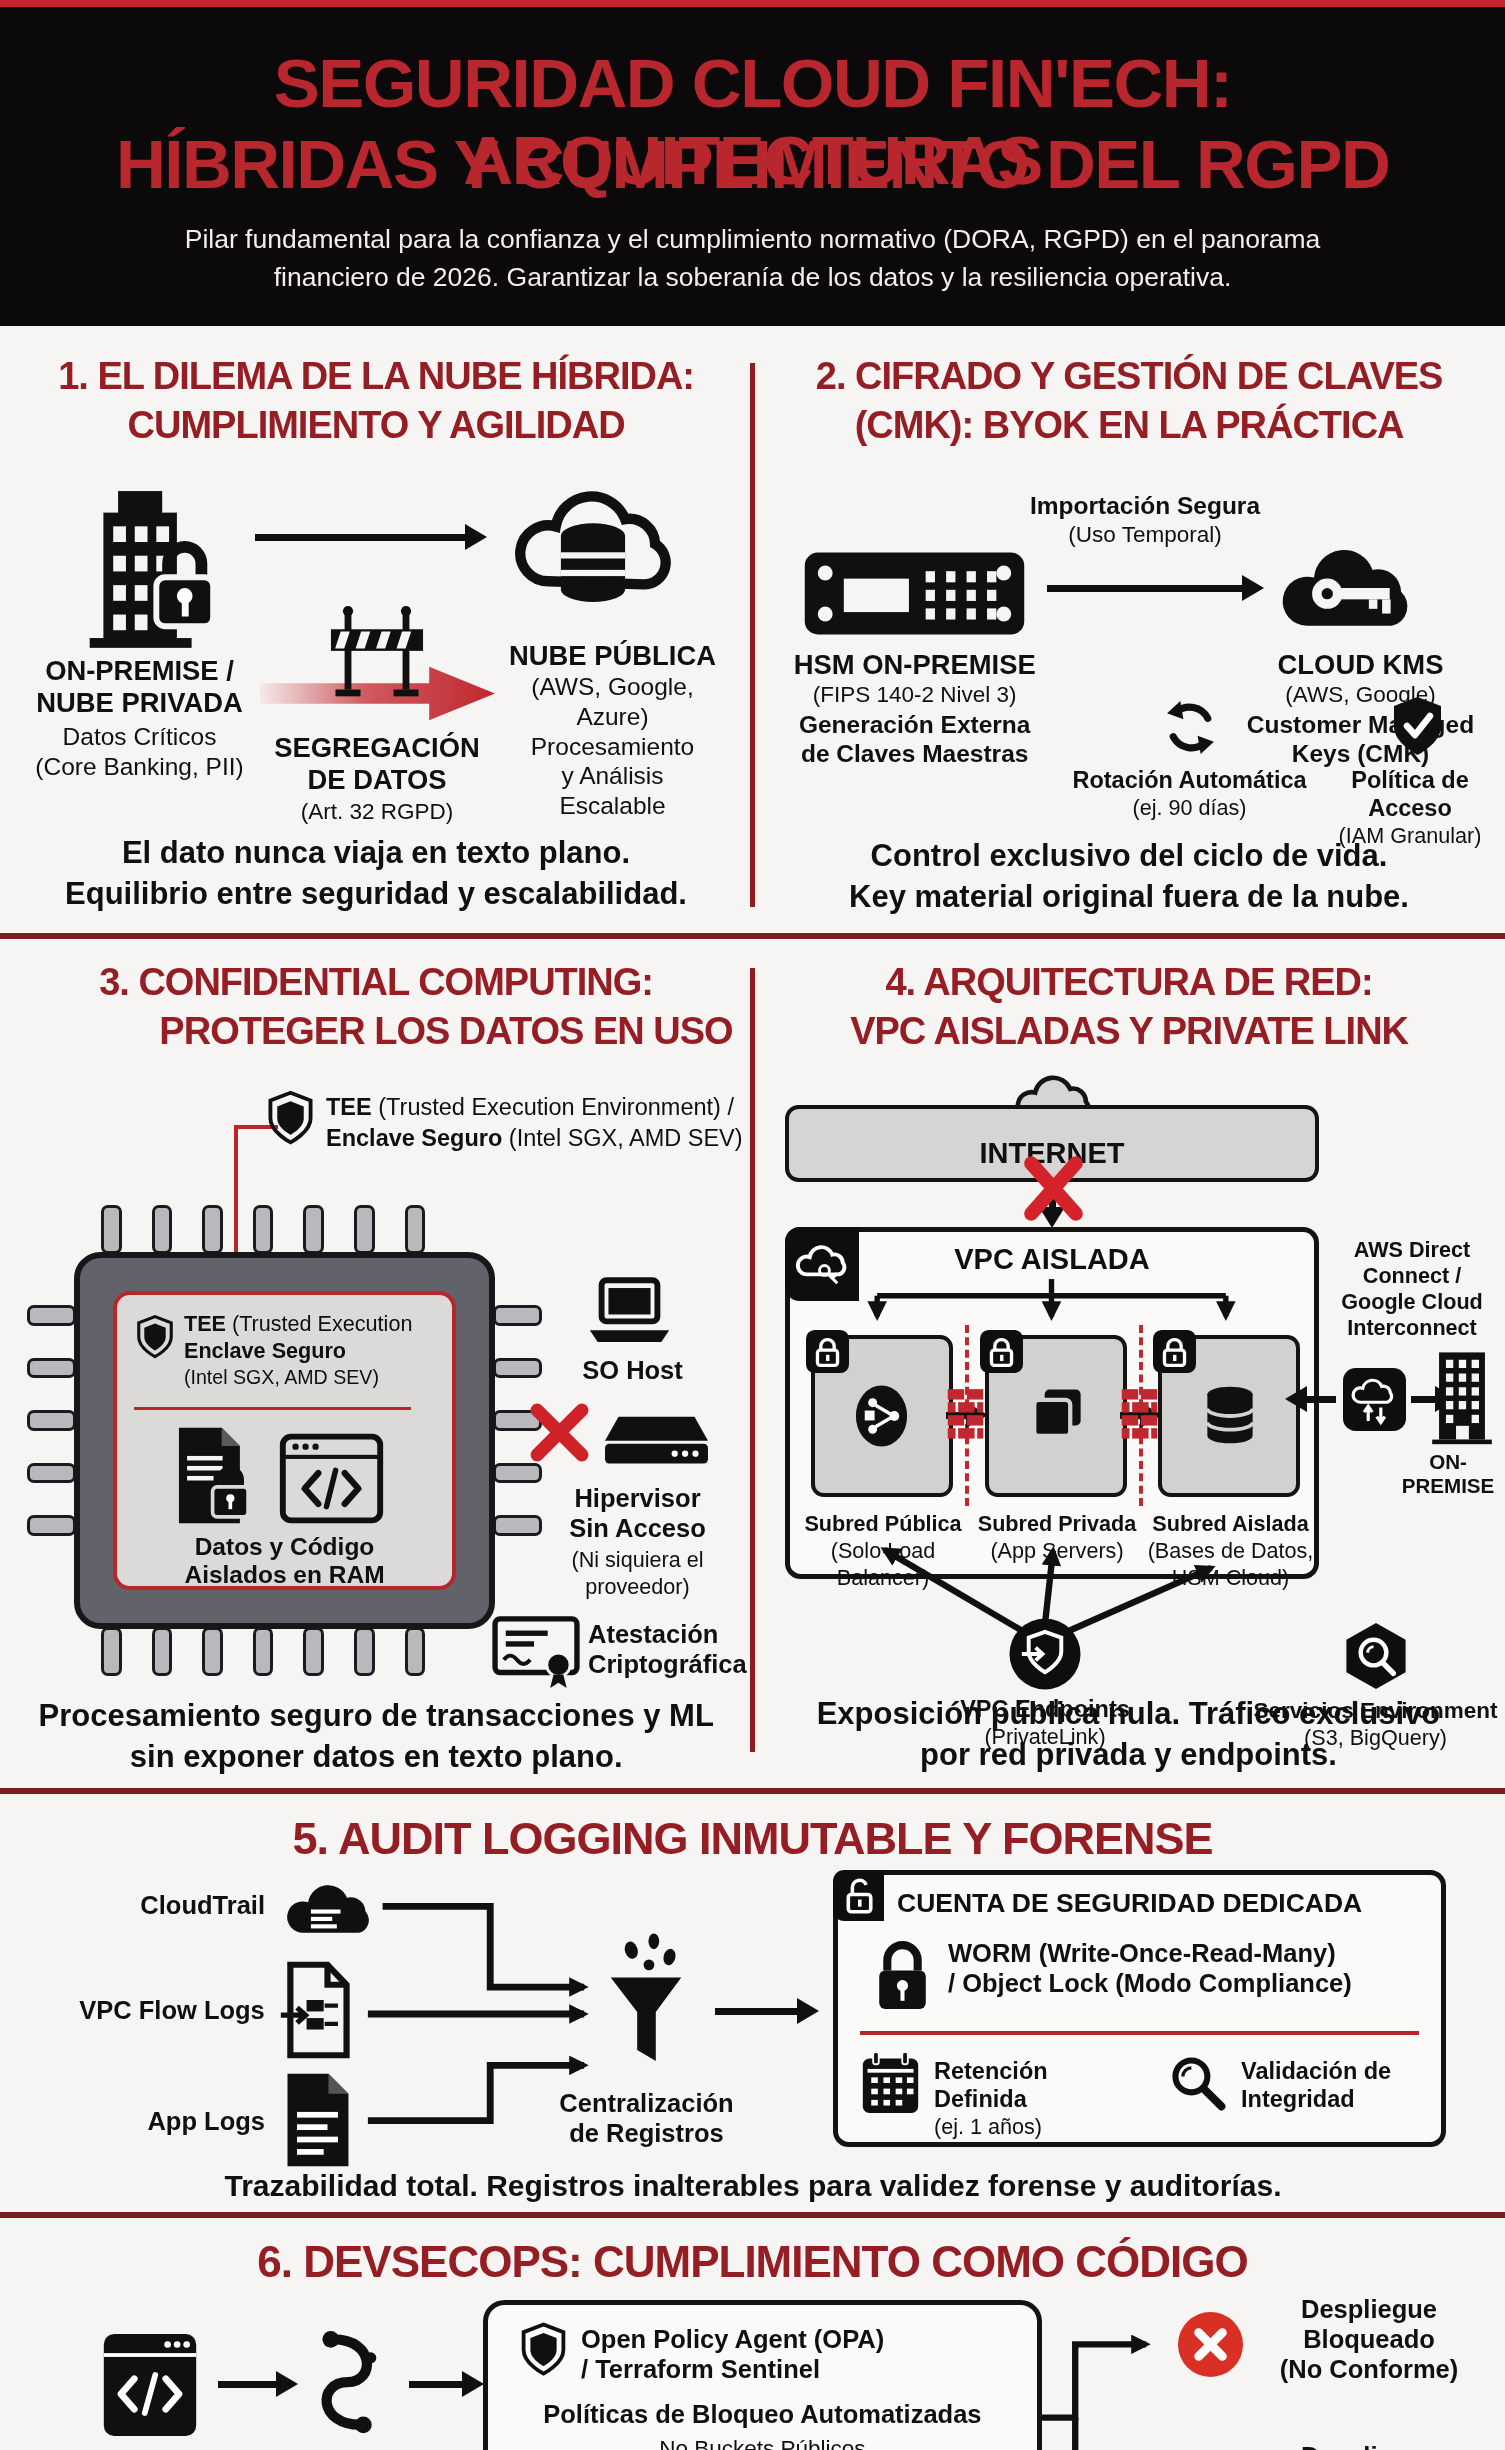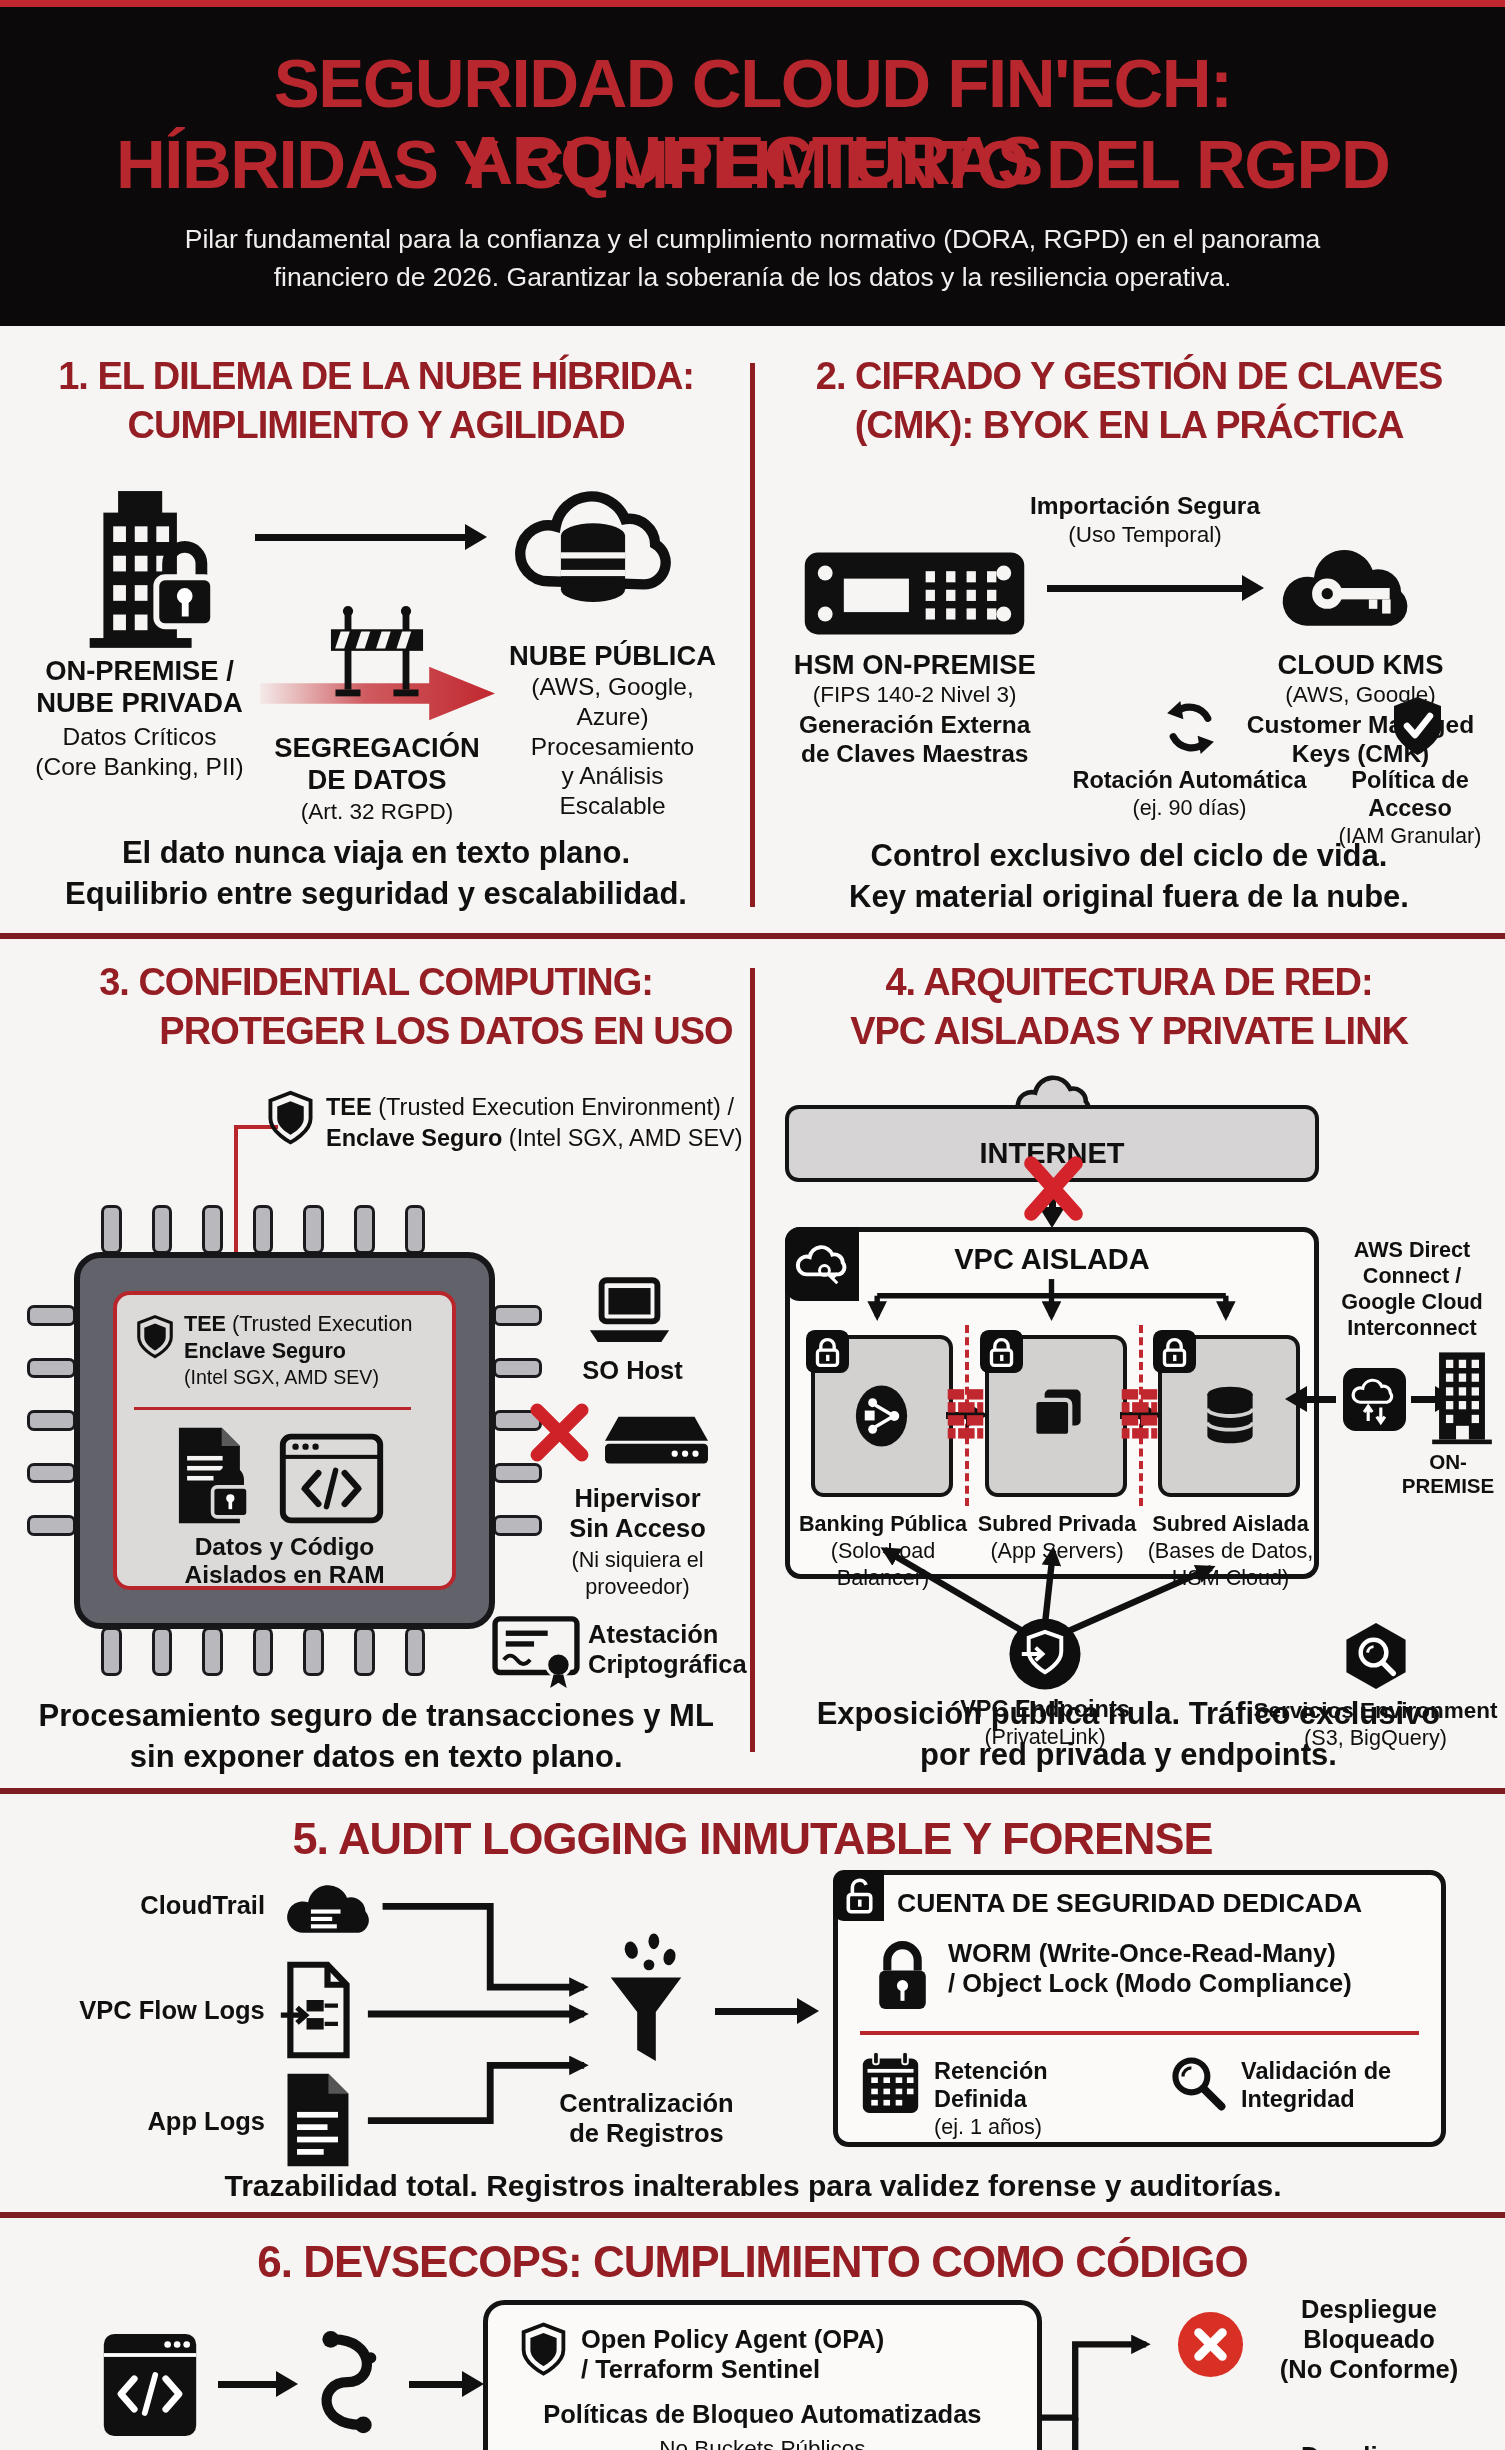--- a/index.html
+++ b/index.html
@@ -494,21 +494,21 @@
             <rect x="72" y="40" width="14" height="24"></rect>
             <rect x="4" y="70" width="38" height="24"></rect>
             <rect x="48" y="70" width="38" height="24"></rect>
             <rect x="4" y="100" width="18" height="24"></rect>
             <rect x="28" y="100" width="38" height="24"></rect>
             <rect x="72" y="100" width="14" height="24"></rect>
           </g>
       </svg>
 
       <div class="abs center" style="left:0px;top:279px;width:186px;">
-        <span class="b44">Banking Pública</span>
+        <span class="b44">Subred Pública</span>
         <span class="r44">(Solo Load Balancer)</span>
       </div>
       <div class="abs center" style="left:174px;top:279px;width:186px;">
         <span class="b44">Subred Privada</span>
         <span class="r44">(App Servers)</span>
       </div>
       <div class="abs center" style="left:345px;top:279px;width:191px;">
         <span class="b44">Subred Aislada</span>
         <span class="r44">(Bases de Datos, HSM Cloud)</span>
       </div>

